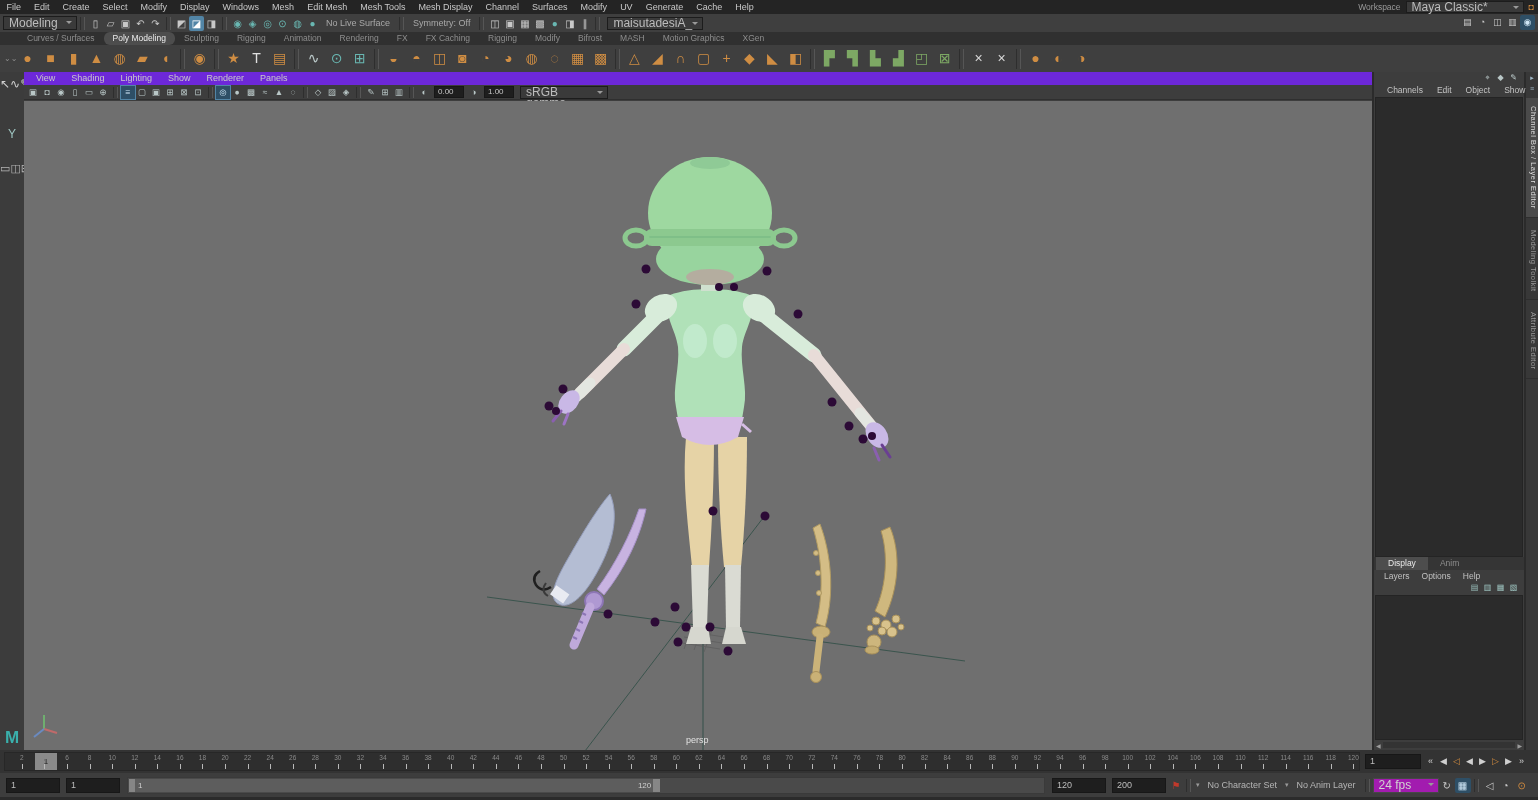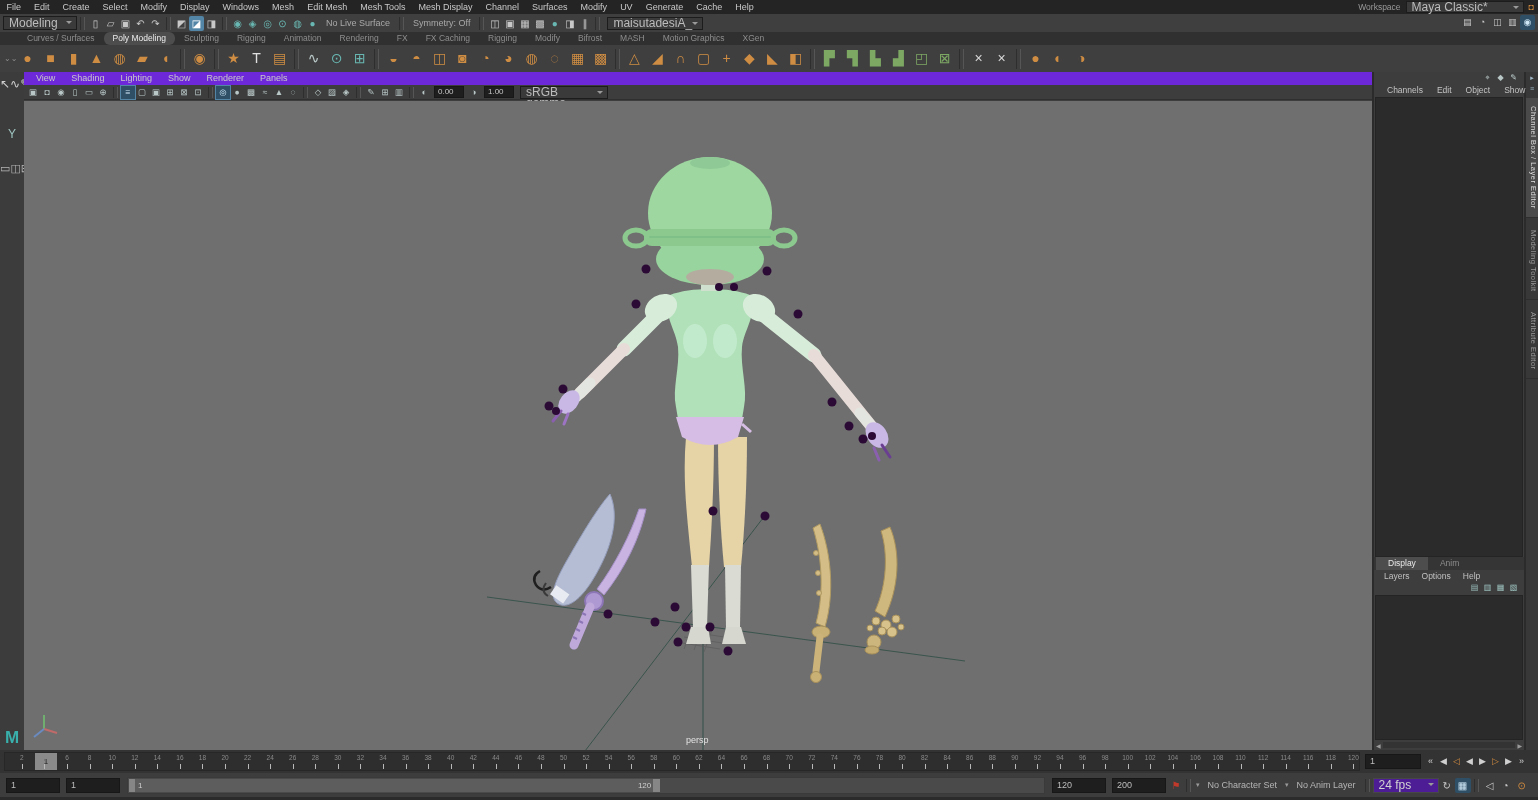--- a/index.html
+++ b/index.html
@@ -100,21 +100,21 @@
   #rangebar { position:absolute; top:773px; left:0; width:1538px; height:24px; background:#3d3d3d; display:flex; align-items:center; font-size:9px; color:#bdbdbd; padding:0 3px; }
   .rfield { width:54px; height:15px; background:#1e1e1e; border:1px solid #171717; color:#bdbdbd; line-height:13px; padding:0 4px; margin:0 3px; font-size:9px; }
   #range-track { flex:1; max-width:918px; height:17px; background:#4a4a4a; border:1px solid #3a3a3a; position:relative; margin:0 4px; }
   #range-inner { position:absolute; left:1px; top:1px; bottom:1px; width:58%; background:#5d5d5d; display:flex; align-items:center; }
   .rhandle { width:7px; height:100%; background:#868686; }
   #range-start-label { font-size:8px; color:#cfcfcf; margin-left:3px; flex:1; }
   #range-end-label { font-size:8px; color:#cfcfcf; margin-right:2px; }
   #bookmark { color:#c0392b; font-size:10px; width:14px; text-align:center; }
   .ddarrow { color:#9a9a9a; font-size:7px; padding:0 2px; }
   .ddtext { color:#b5b5b5; padding:0 6px; white-space:nowrap; }
-  #fps-dd { background:#4c1d95; border:1px solid #474747; color:#d2d2d2; width:66px; height:15px; line-height:13px; }
+  #fps-dd { background:#a21caf; border:1px solid #474747; color:#d2d2d2; width:66px; height:15px; line-height:13px; }
   #rb-icons { display:flex; align-items:center; }
   #rb-icons .sicon { width:16px; font-size:10px; }
 
   .fgrow { flex:1; }
 </style>
 </head>
 <body>
 
 <div id="menubar">
   <div style="display:flex">

